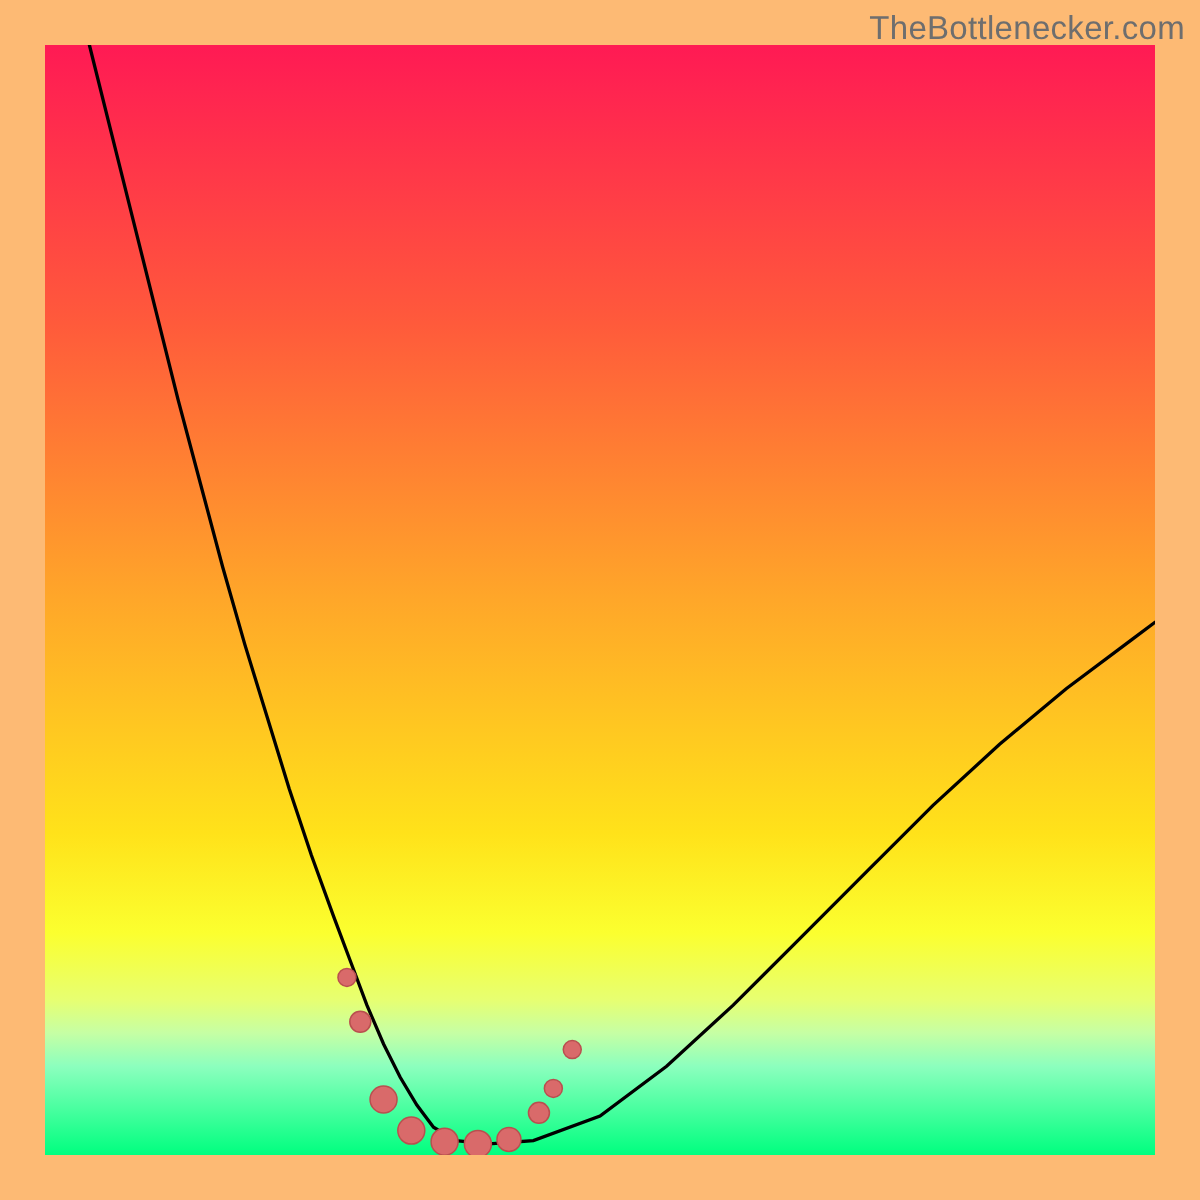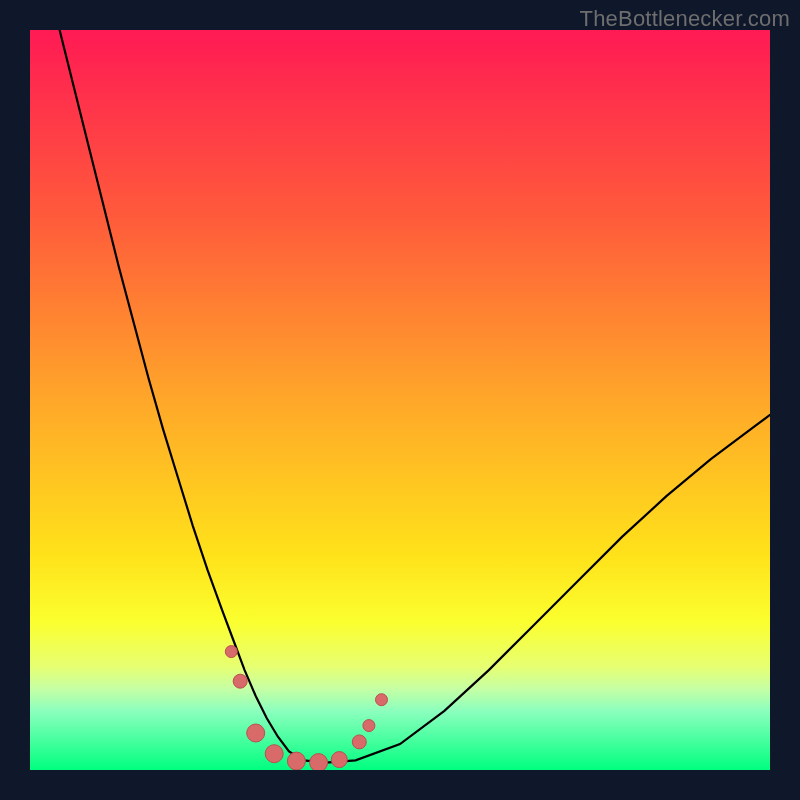--- a/index.html
+++ b/index.html
@@ -7,21 +7,21 @@
     padding: 0;
     width: 800px;
     height: 800px;
     overflow: hidden;
     background: #000;
     font-family: Arial, Helvetica, sans-serif;
   }
   .frame {
     position: absolute;
     inset: 0;
-    background: #0f172a;
+    background: #fdba74;
   }
   .plot-area {
     position: absolute;
     left: 30px;
     top: 30px;
     width: 740px;
     height: 740px;
     overflow: hidden;
   }
   .gradient-bg {

